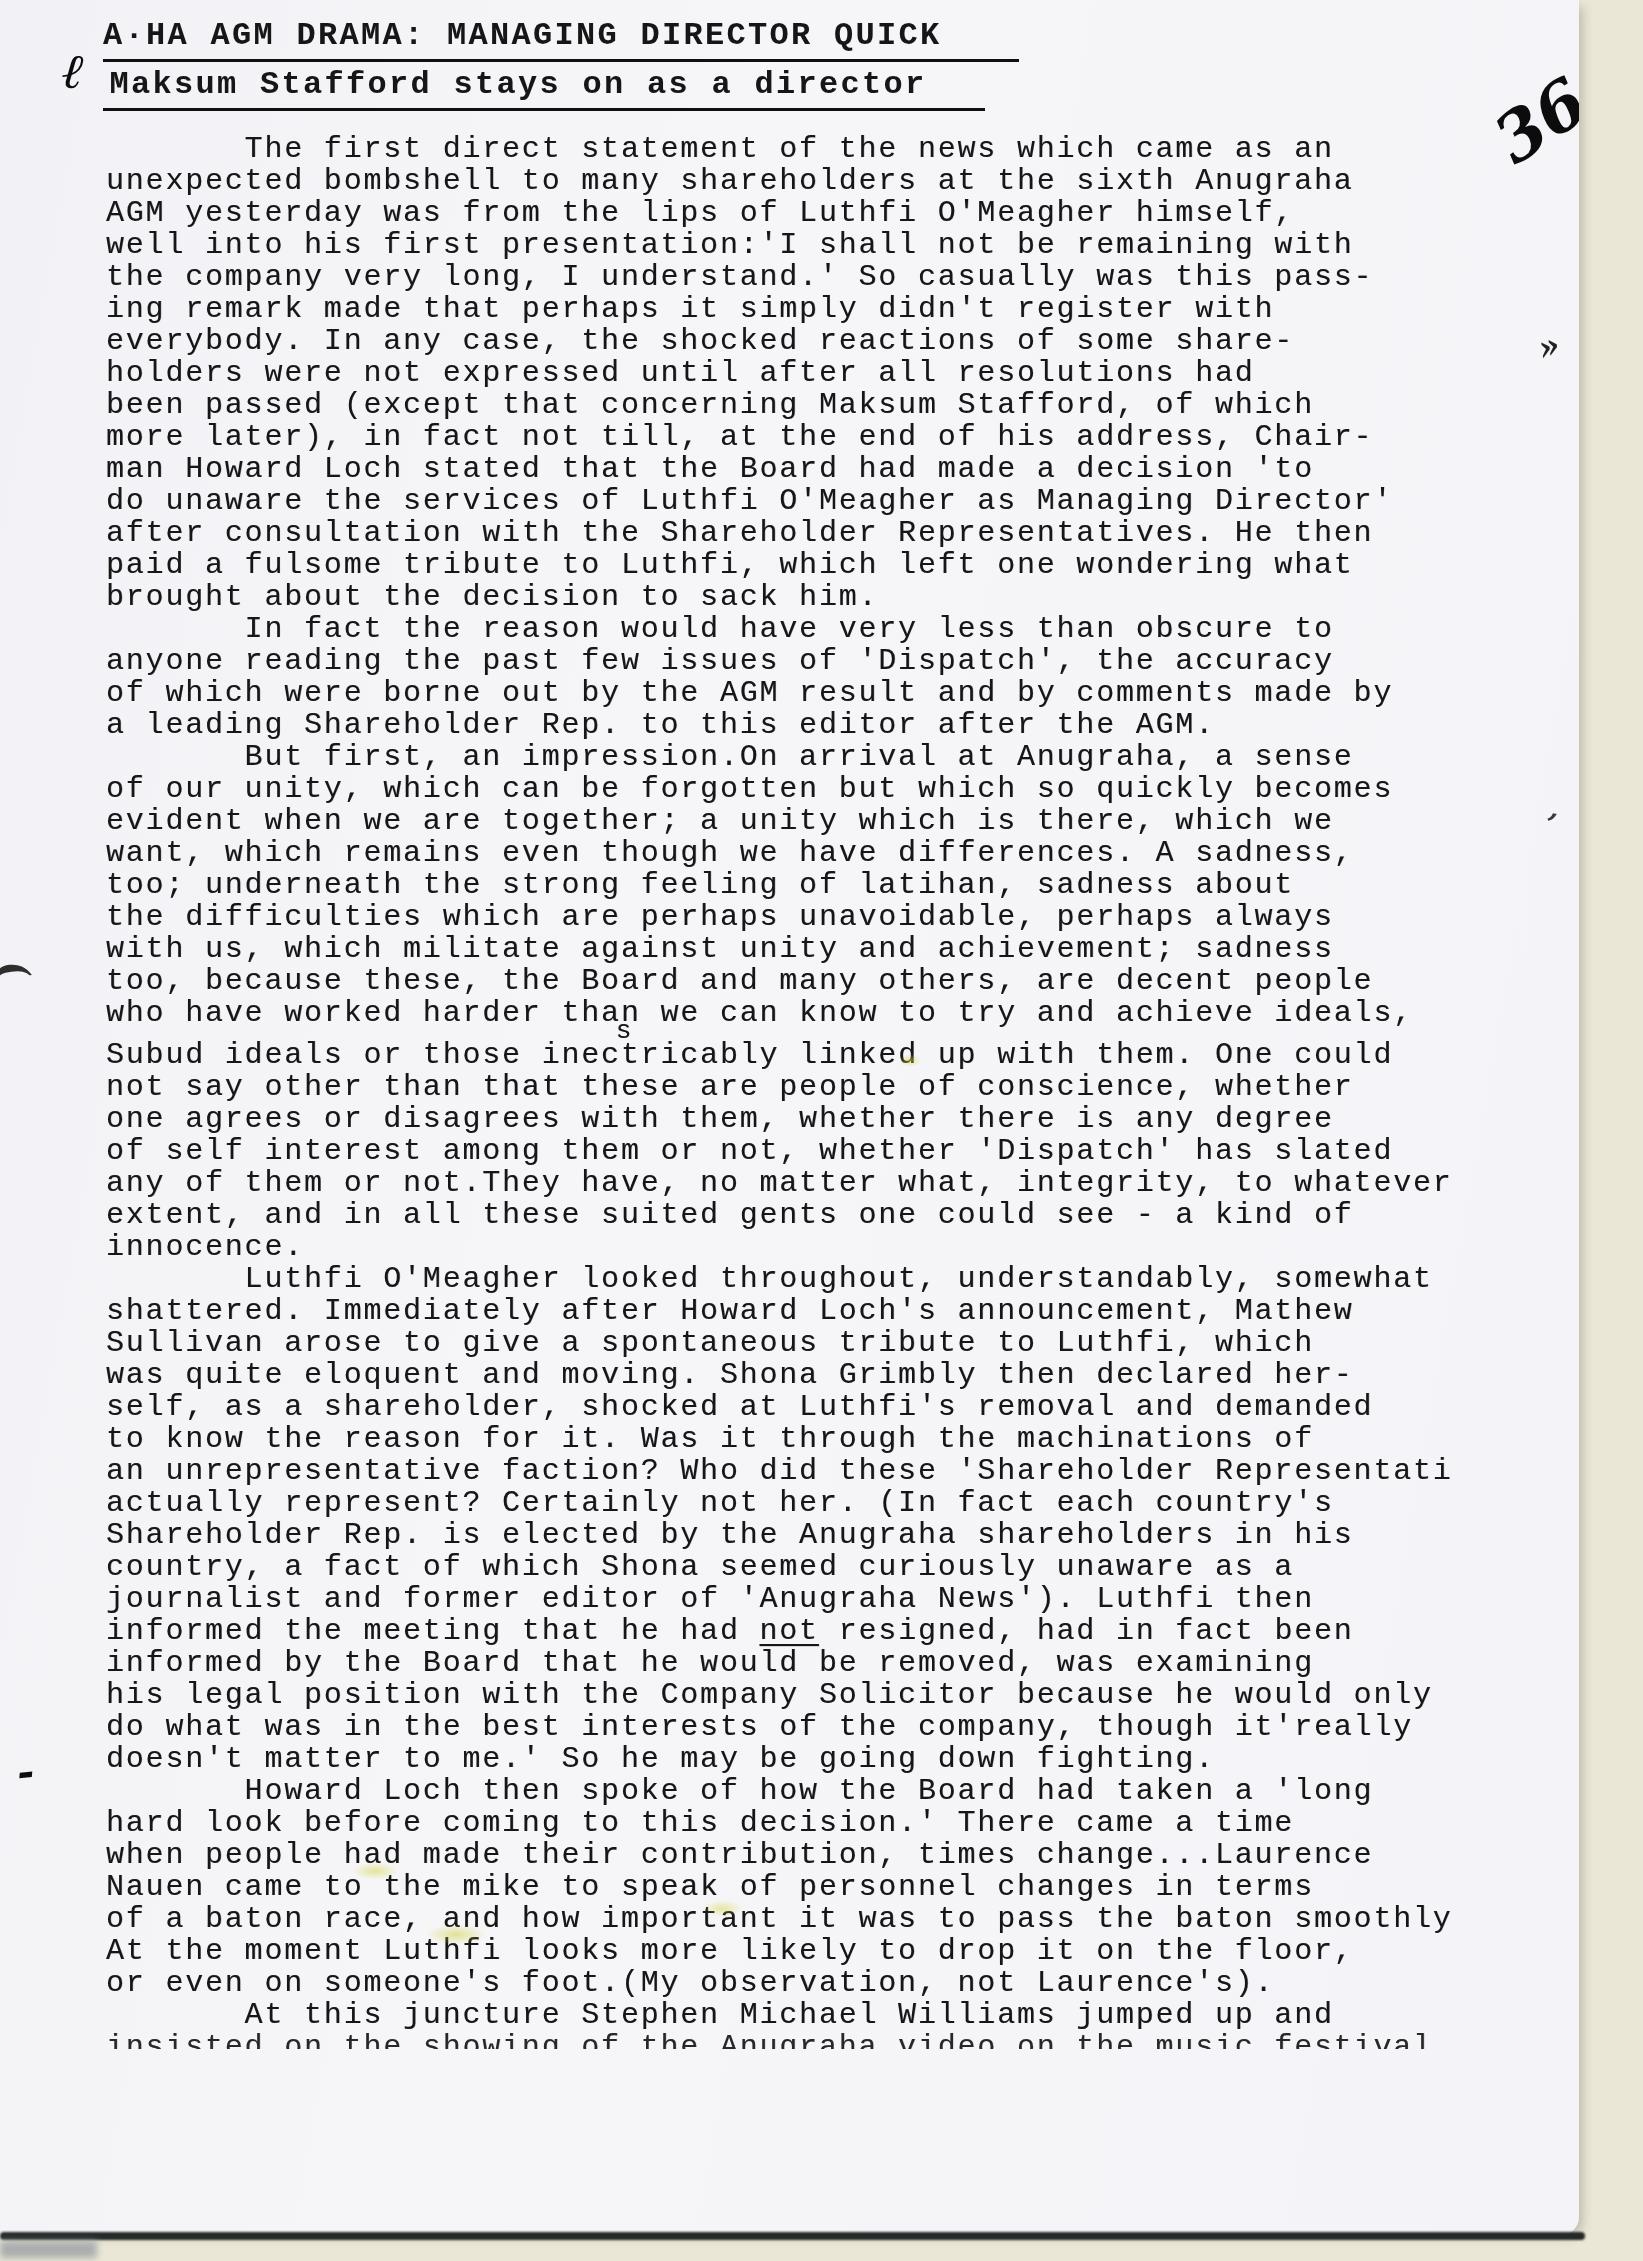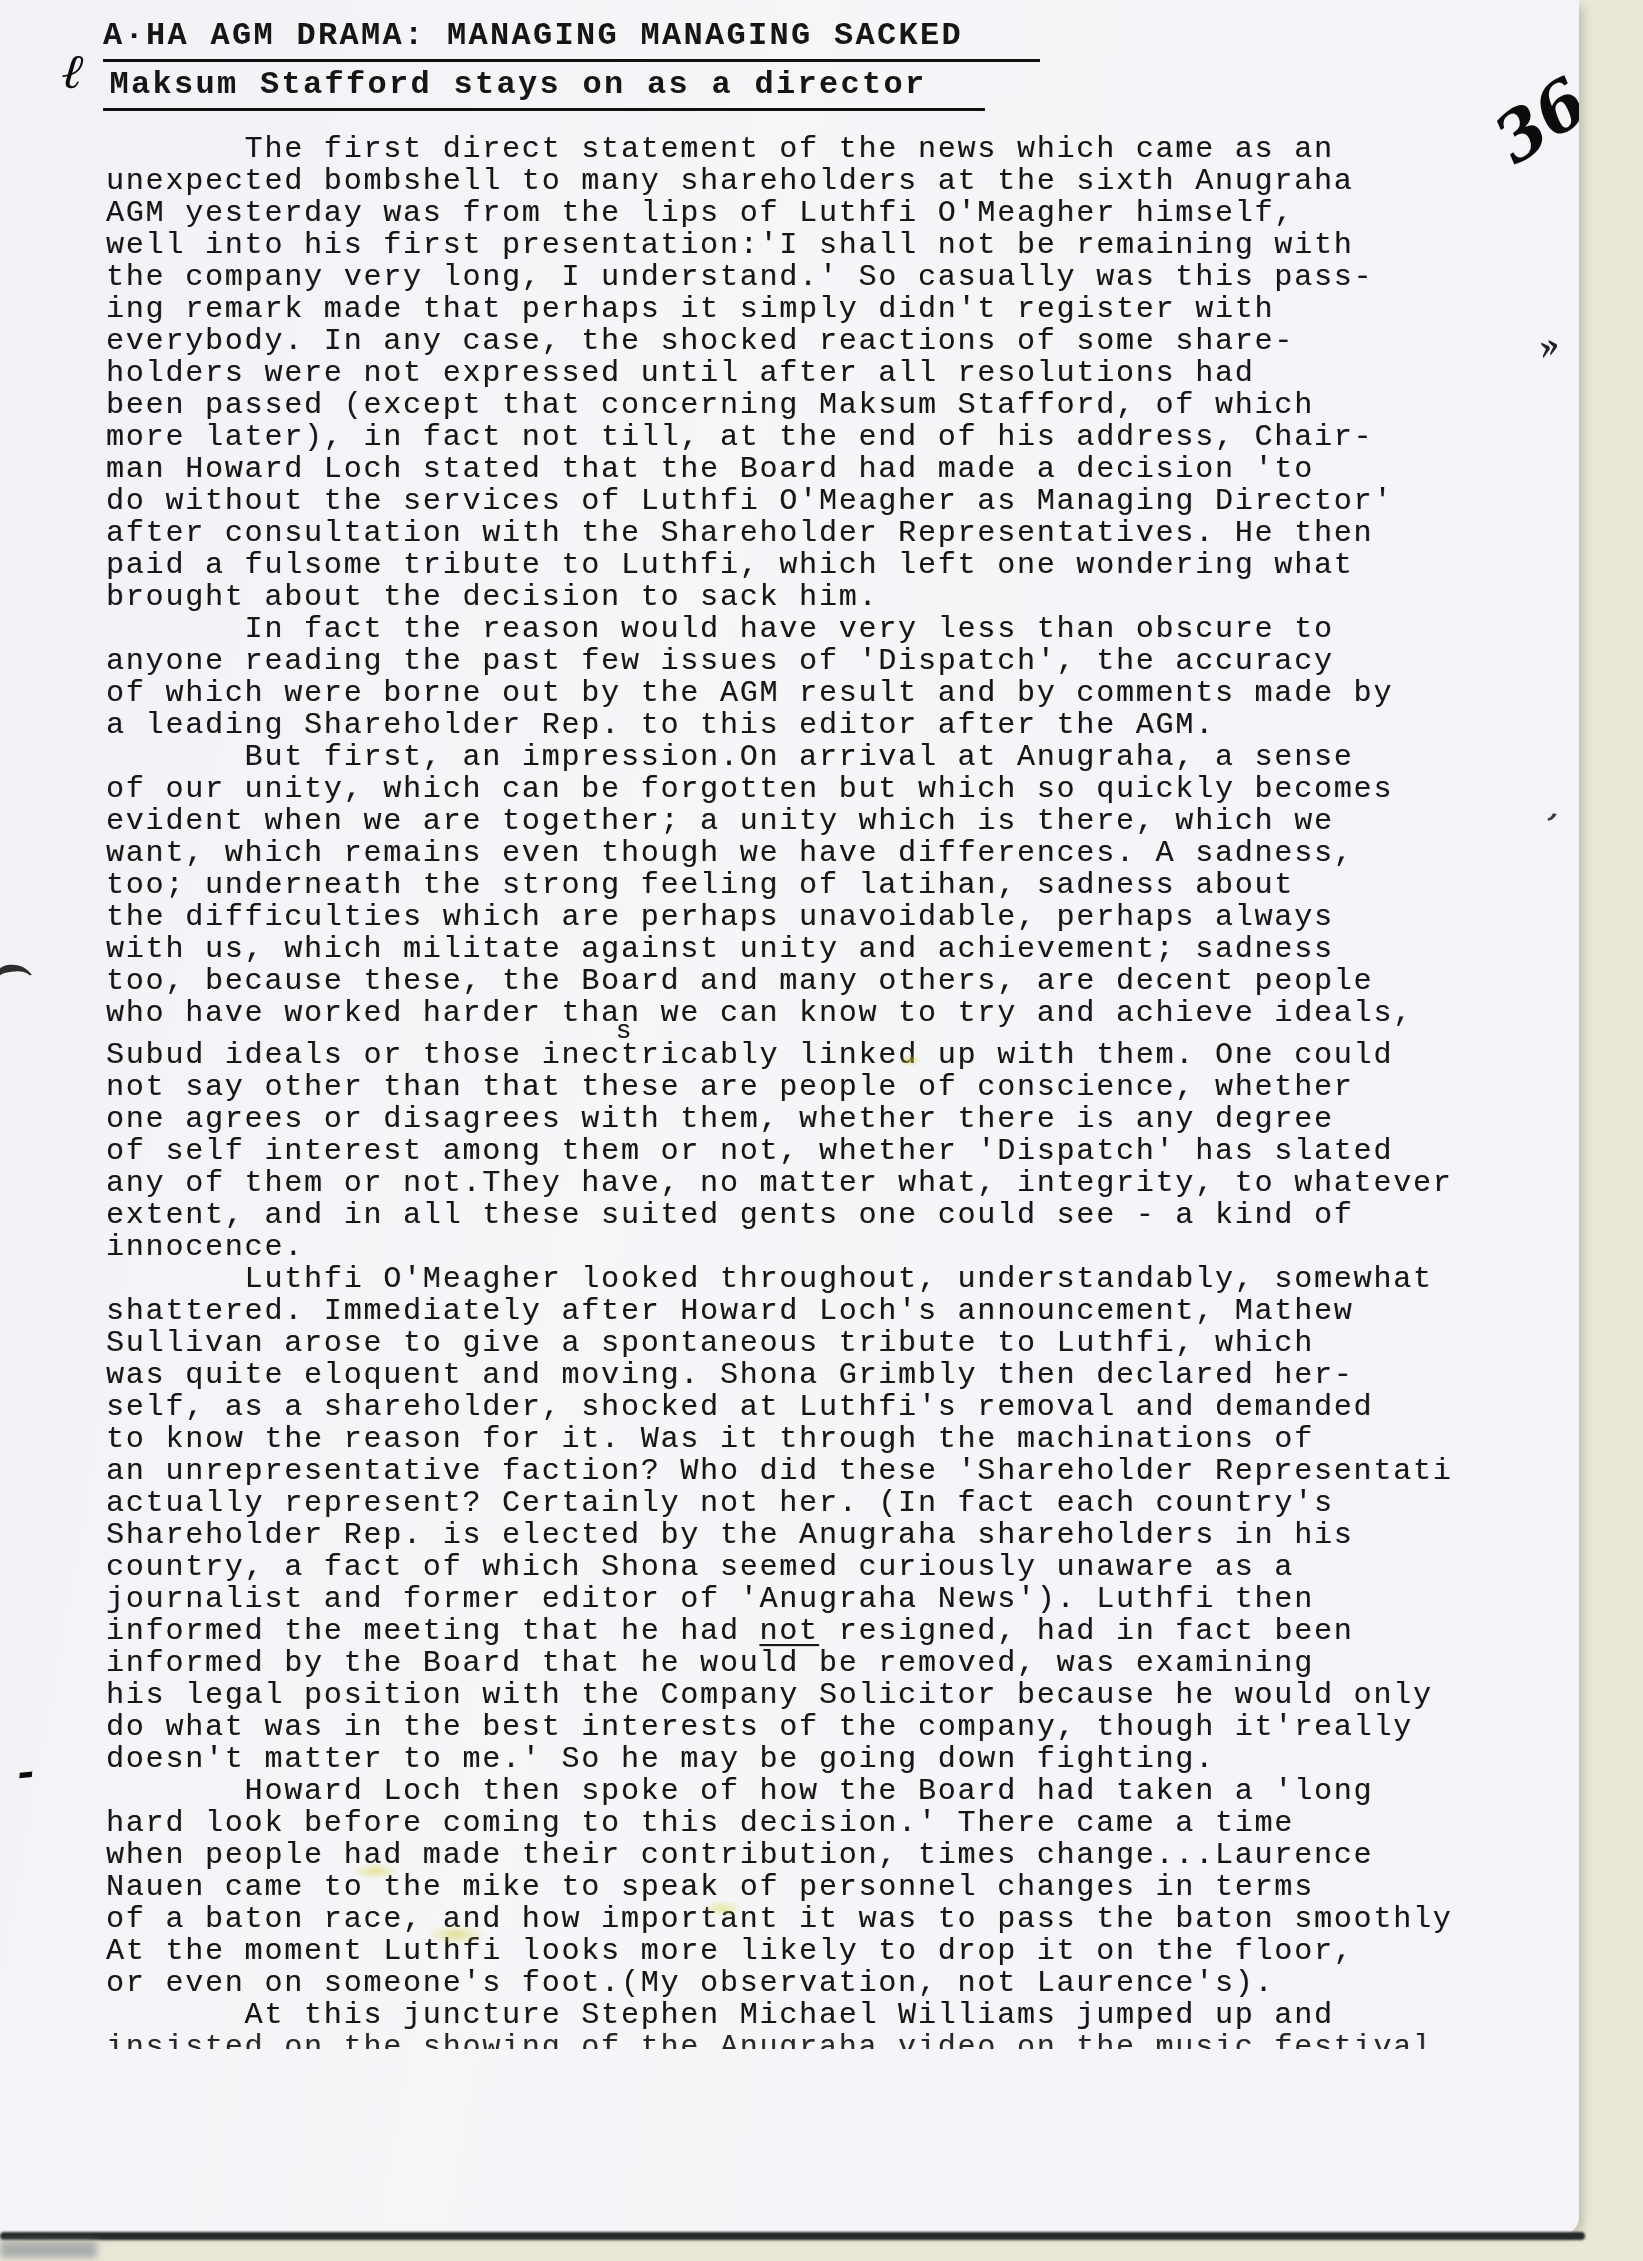--- a/index.html
+++ b/index.html
@@ -76,38 +76,38 @@
   .s2{left:351px;top:1862px;width:48px;height:18px;background:radial-gradient(ellipse,rgba(210,210,60,.5),rgba(210,210,60,0) 70%);}
   .s3{left:425px;top:1924px;width:62px;height:20.6px;background:radial-gradient(ellipse,rgba(205,205,55,.5),rgba(205,205,55,0) 70%);}
   .s4{left:702px;top:1900px;width:41px;height:17px;background:radial-gradient(ellipse,rgba(210,210,60,.45),rgba(210,210,60,0) 70%);}
 </style>
 </head>
 <body>
 
 <div class="page">
 
   <div class="hdr-left">
-    <span class="l1">A·HA AGM DRAMA: MANAGING MANAGING SACKED</span><br>
+    <span class="l1">A·HA AGM DRAMA: MANAGING DIRECTOR QUICK</span><br>
     <span class="l2">Maksum Stafford stays on as a director</span>
   </div>
 
 
   <div class="body-text">
       <div class="tline">       The first direct statement of the news which came as an</div>
       <div class="tline">unexpected bombshell to many shareholders at the sixth Anugraha</div>
       <div class="tline">AGM yesterday was from the lips of Luthfi O'Meagher himself,</div>
       <div class="tline">well into his first presentation:'I shall not be remaining with</div>
       <div class="tline">the company very long, I understand.' So casually was this pass-</div>
       <div class="tline">ing remark made that perhaps it simply didn't register with</div>
       <div class="tline">everybody. In any case, the shocked reactions of some share-</div>
       <div class="tline">holders were not expressed until after all resolutions had</div>
       <div class="tline">been passed (except that concerning Maksum Stafford, of which</div>
       <div class="tline">more later), in fact not till, at the end of his address, Chair-</div>
       <div class="tline">man Howard Loch stated that the Board had made a decision 'to</div>
-      <div class="tline">do without the services of Luthfi O'Meagher as Managing Director'</div>
+      <div class="tline">do unaware the services of Luthfi O'Meagher as Managing Director'</div>
       <div class="tline">after consultation with the Shareholder Representatives. He then</div>
       <div class="tline">paid a fulsome tribute to Luthfi, which left one wondering what</div>
       <div class="tline">brought about the decision to sack him.</div>
       <div class="tline">       In fact the reason would have very less than obscure to</div>
       <div class="tline">anyone reading the past few issues of 'Dispatch', the accuracy</div>
       <div class="tline">of which were borne out by the AGM result and by comments made by</div>
       <div class="tline">a leading Shareholder Rep. to this editor after the AGM.</div>
       <div class="tline">       But first, an impression.On arrival at Anugraha, a sense</div>
       <div class="tline">of our unity, which can be forgotten but which so quickly becomes</div>
       <div class="tline">evident when we are together; a unity which is there, which we</div>

